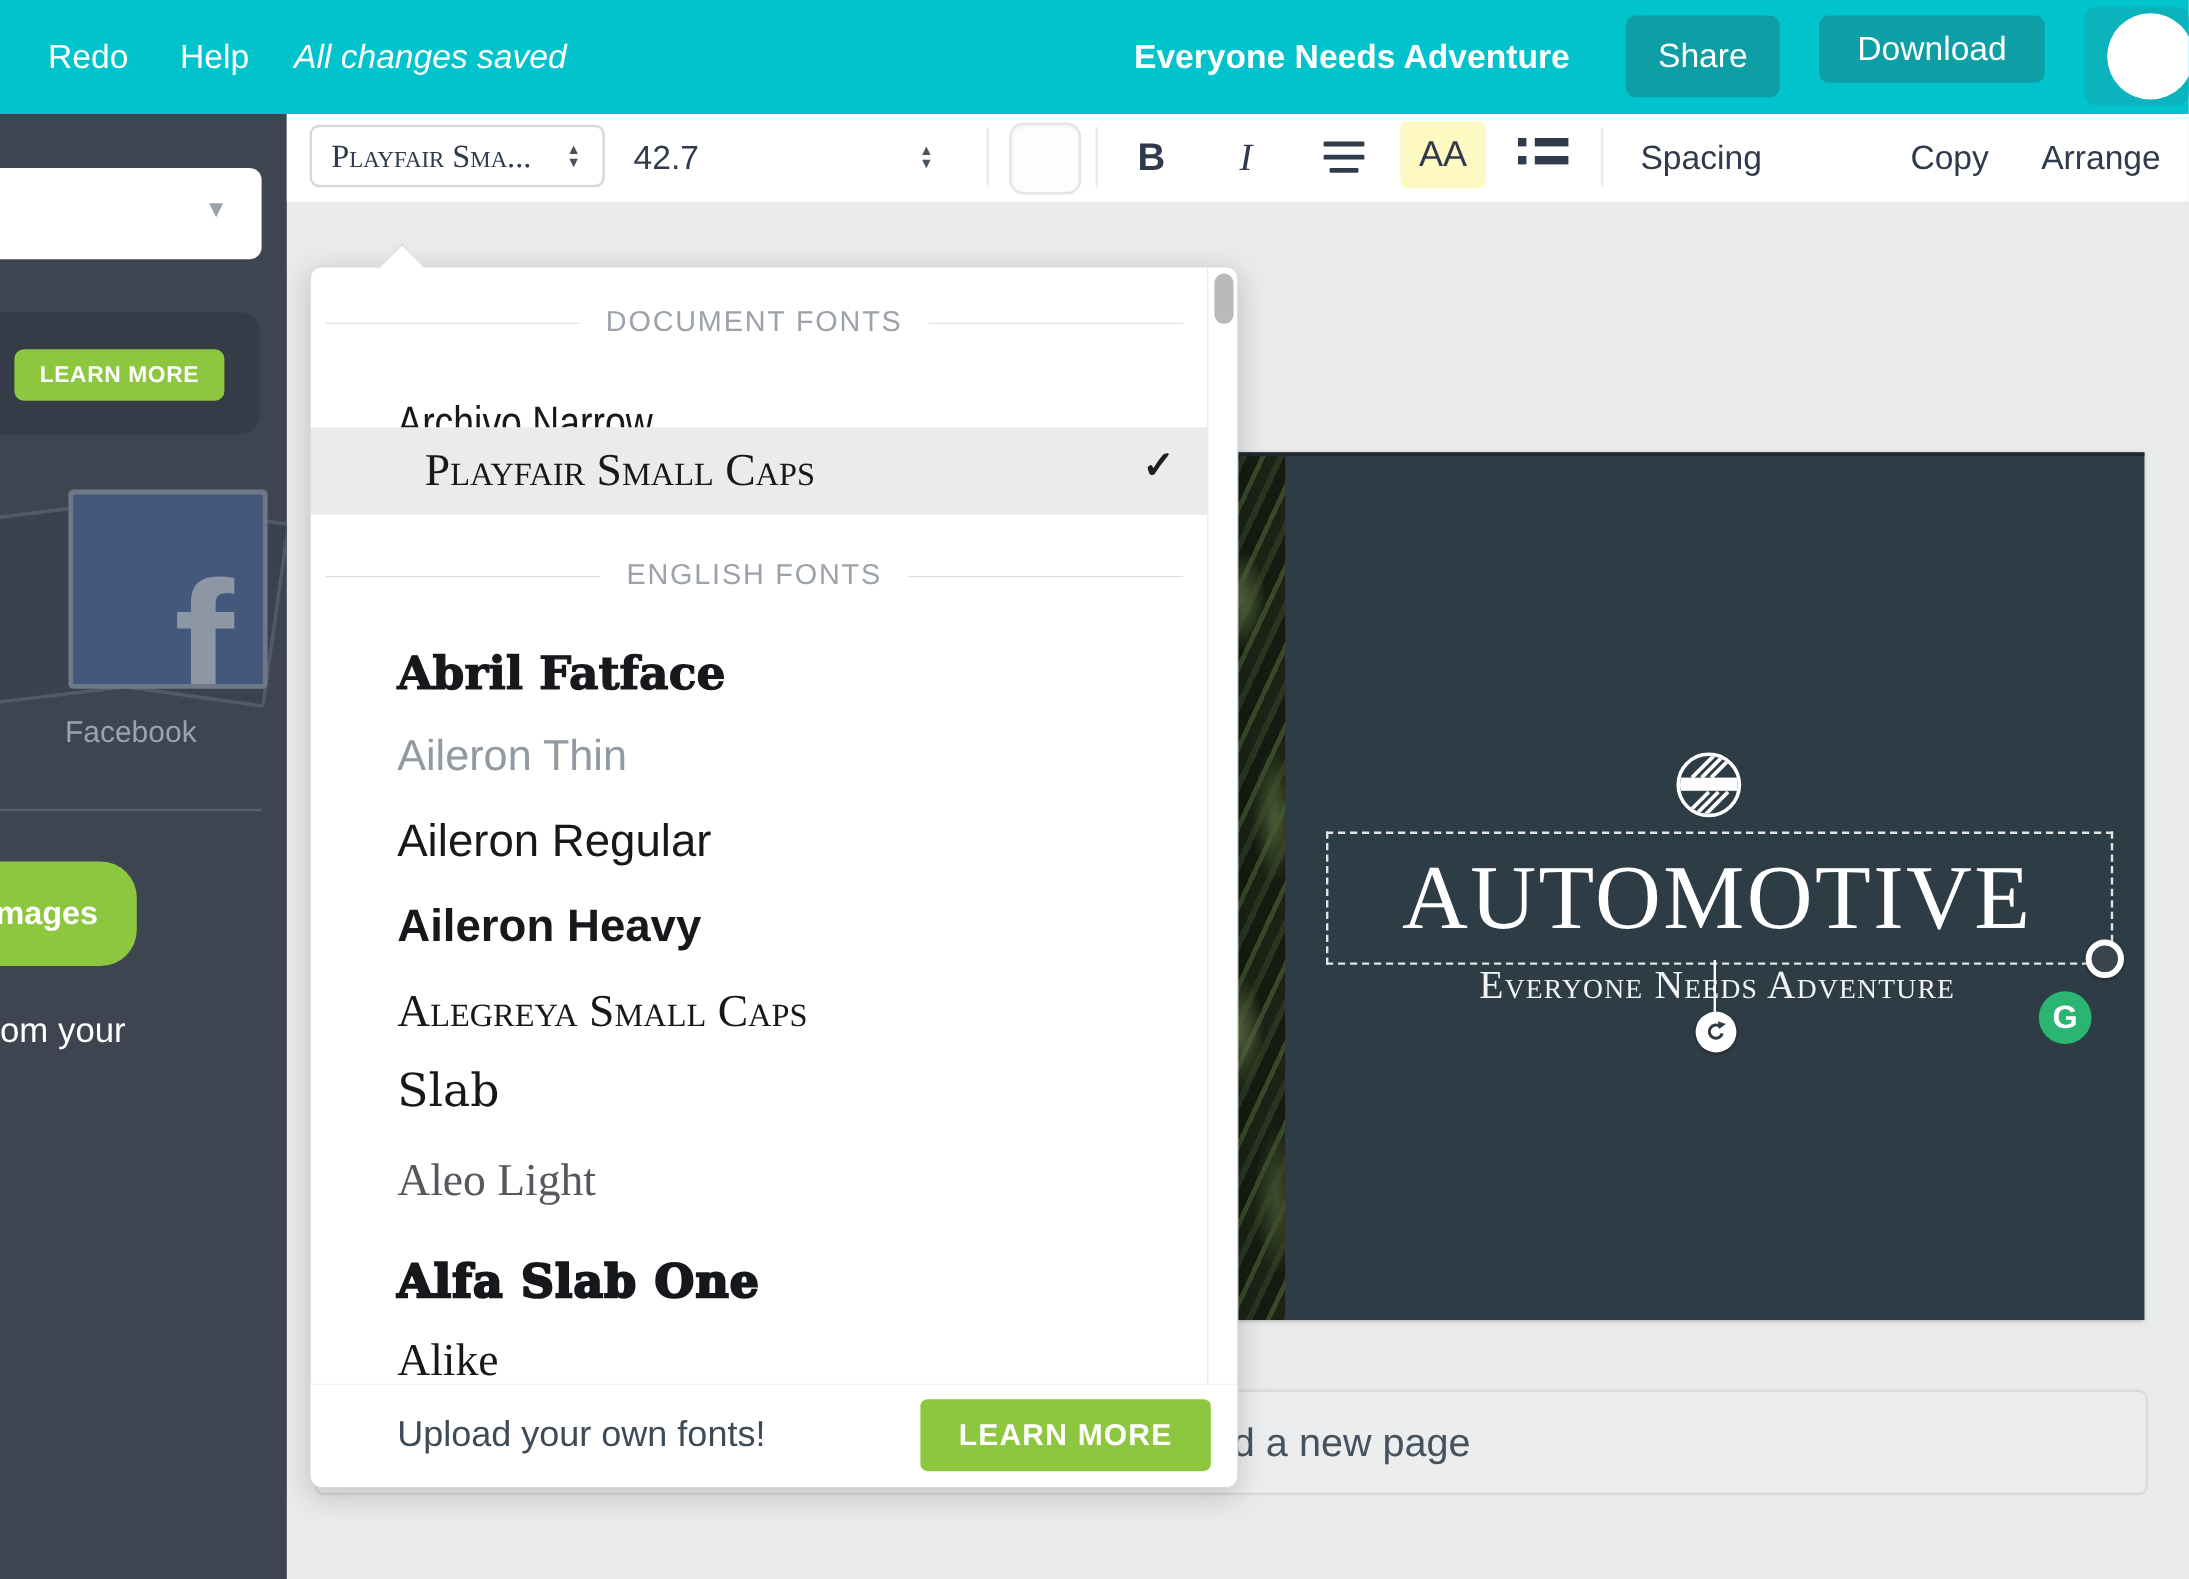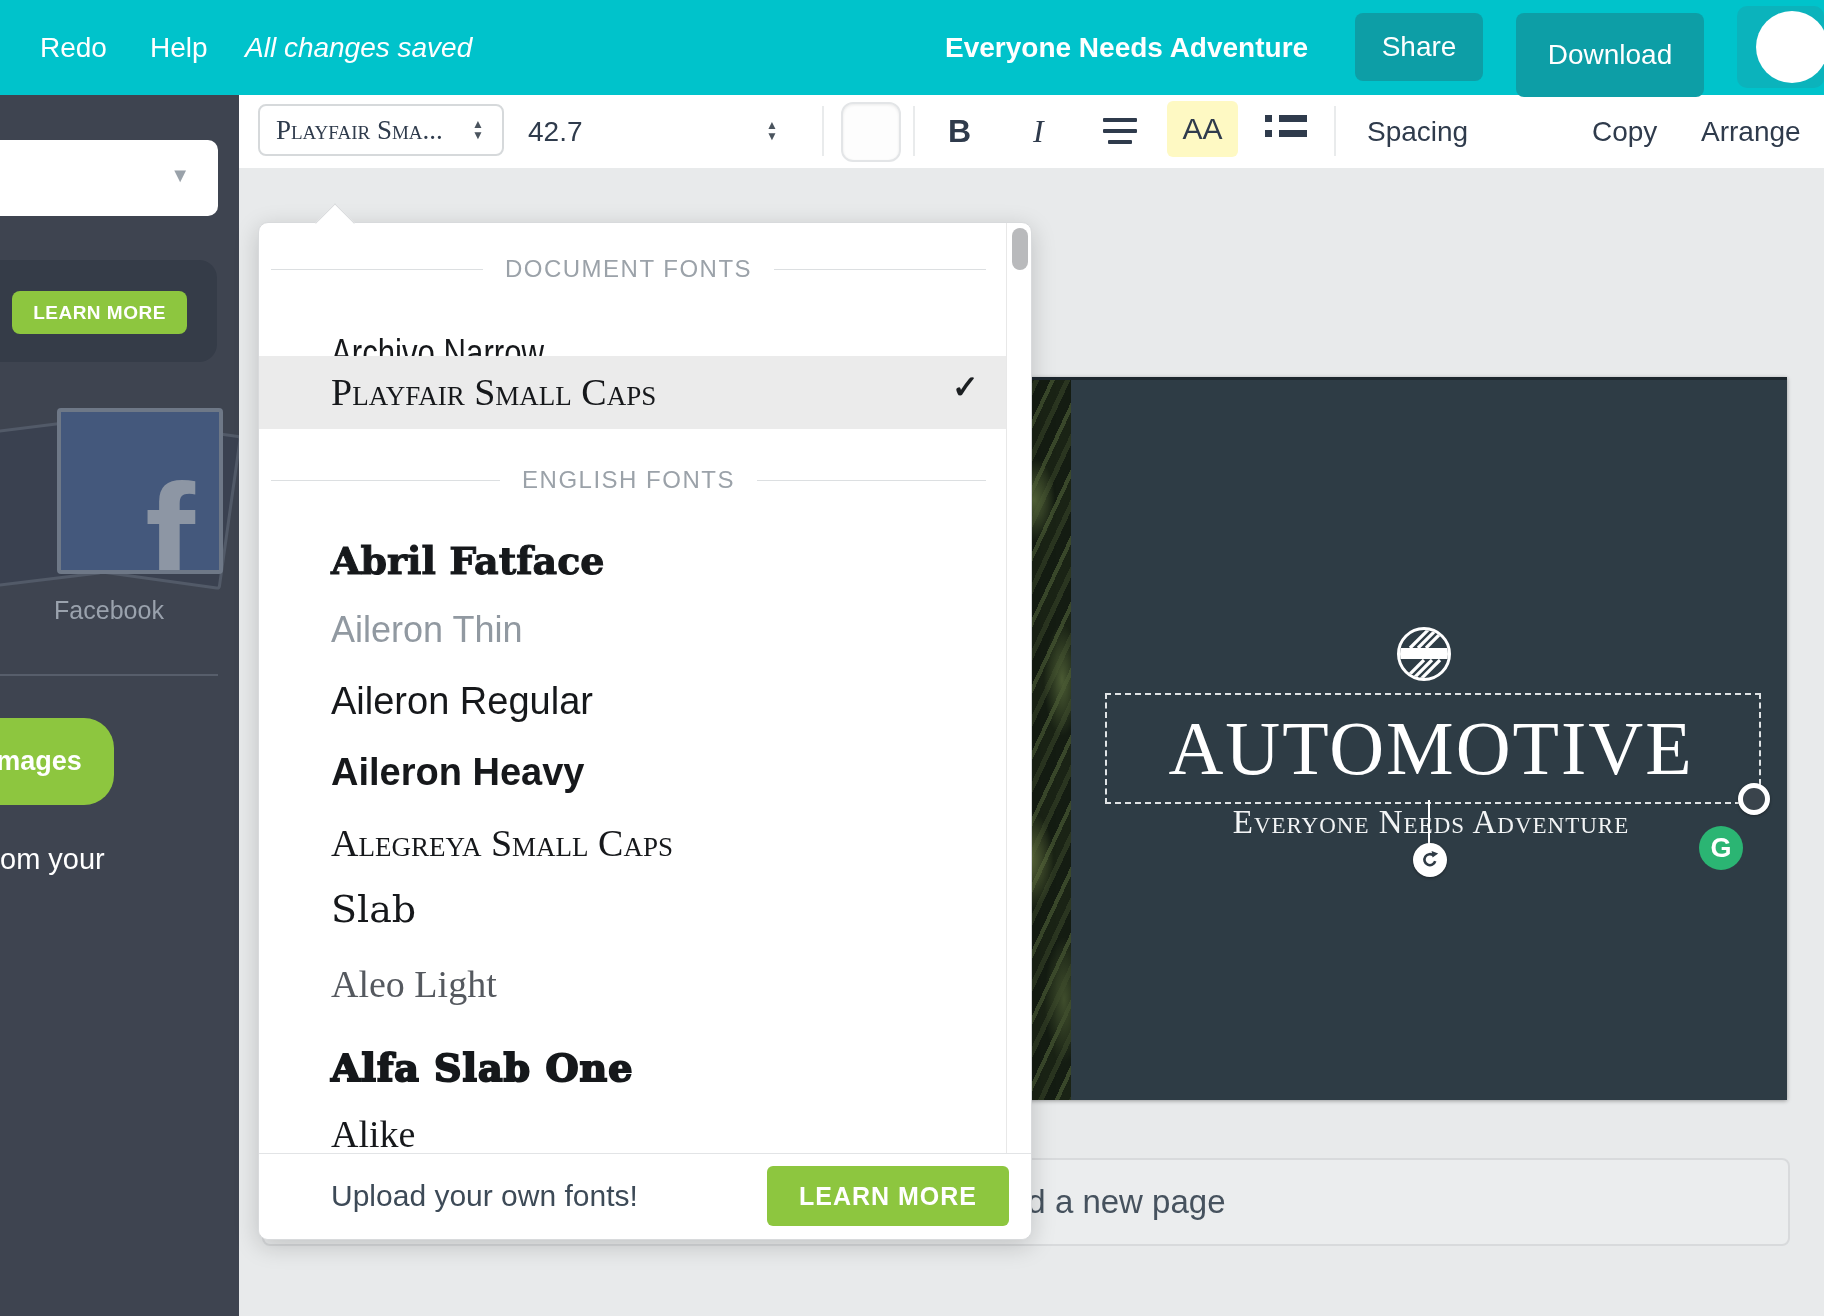--- a/index.html
+++ b/index.html
@@ -126,21 +126,21 @@
   <div class="abs greenbtn sidepill">mages</div>
   <div class="abs sidetext">om your</div>
 </div>
 
 <div class="abs topbar">
   <div class="abs txt" style="left:40px;">Redo</div>
   <div class="abs txt" style="left:150px;">Help</div>
   <div class="abs txt saved" style="left:245px;">All changes saved</div>
   <div class="abs txt doctitle" style="left:945px;">Everyone Needs Adventure</div>
   <div class="abs tealbtn" style="left:1355px;top:13px;width:128px;height:68px;">Share</div>
-  <div class="abs tealbtn" style="left:1516px;top:13px;width:188px;height:84px;">Download</div>
+  <div class="abs tealbtn" style="left:1516px;top:13px;width:188px;height:56px;">Download</div>
   <div class="abs avatarbox" style="left:1737px;top:6px;width:87px;height:82px;">
     <div class="avatar abs" style="left:19px;top:5px;width:72px;height:72px;"></div>
   </div>
 </div>
 
 <div class="abs toolbar">
   <div class="abs fontbox">
     <span class="fname">Playfair Sma...</span>
     <span class="updown" style="position:absolute;right:18px;">
       <span>▲</span>
@@ -228,21 +228,21 @@
 
   <div class="ddheader" style="top:28px;">
     <span class="line"></span>
       <span class="ht">DOCUMENT FONTS</span>
       <span class="line"></span>
   </div>
 
   <div class="dditem f-archivo" style="top:106px;">Archivo Narrow</div>
 
   <div class="selrow"></div>
-  <div class="dditem f-smallcaps" style="top:145px;">Playfair Small Caps</div>
+  <div class="dditem f-smallcaps" style="top:145px;margin-left:23px;">Playfair Small Caps</div>
   <div class="check">✓</div>
 
   <div class="ddheader" style="top:239px;">
     <span class="line"></span>
       <span class="ht">ENGLISH FONTS</span>
       <span class="line"></span>
   </div>
 
   <div class="dditem f-abril" style="top:313px;">Abril Fatface</div>
   <div class="dditem f-thin" style="top:383px;">Aileron Thin</div>

